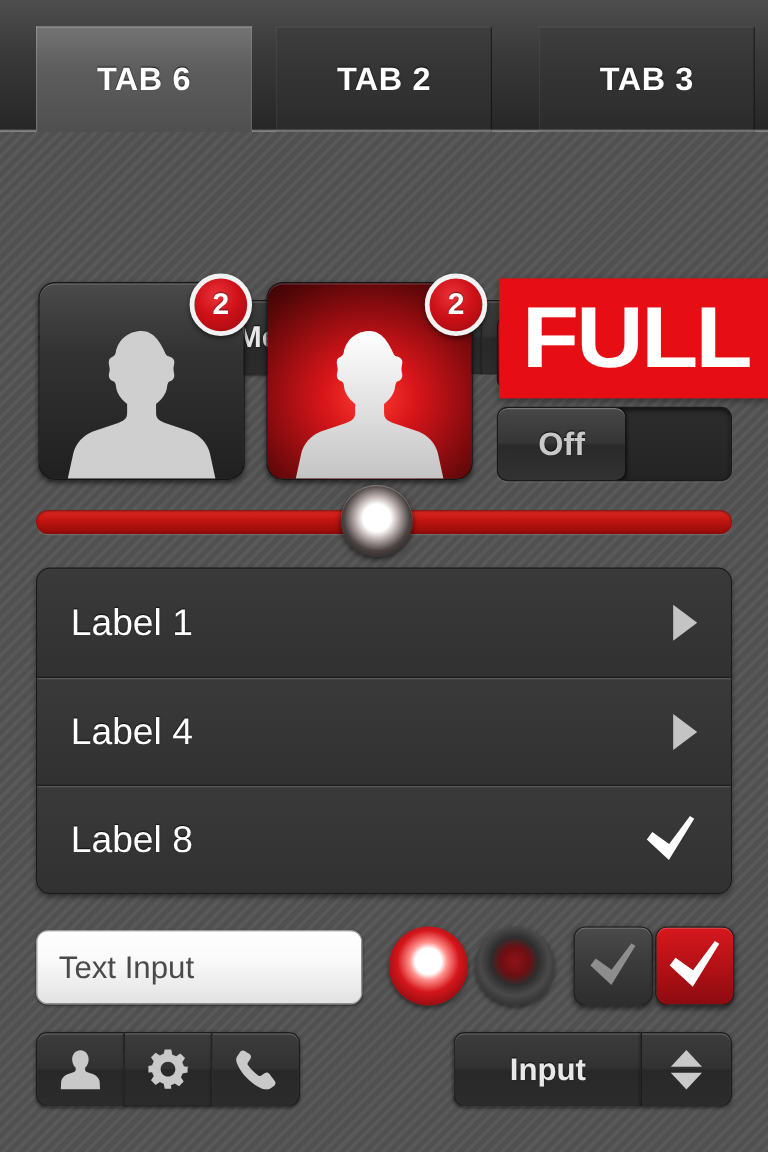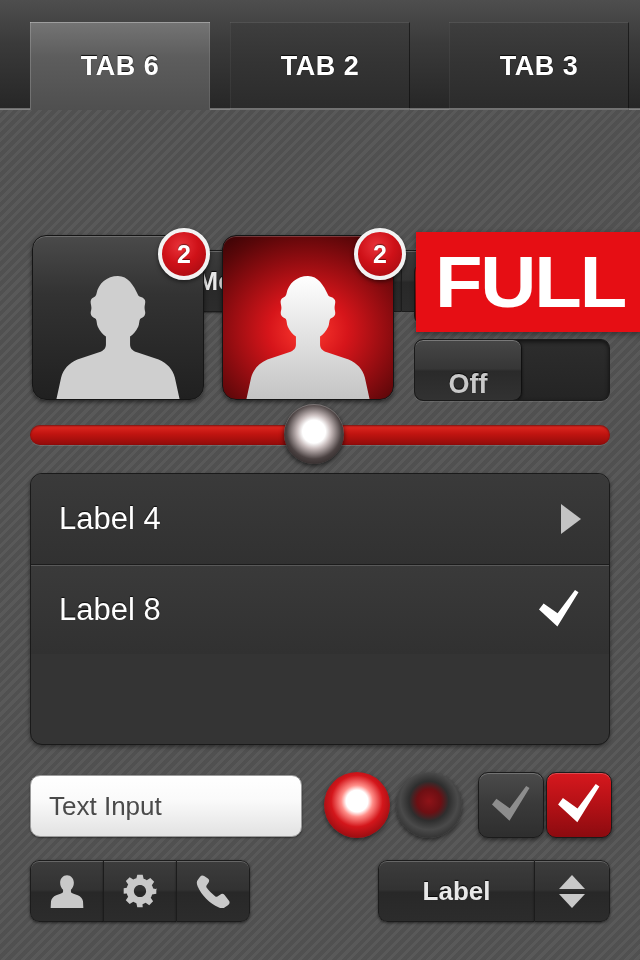--- a/index.html
+++ b/index.html
@@ -234,21 +234,21 @@
                 0 1px 3px rgba(0,0,0,0.6);
     display: flex;
     align-items: center;
     justify-content: center;
     font-size: 27px;
     font-weight: bold;
     color: #f2f2f2;
     text-shadow: 0 -1px 1px rgba(0,0,0,0.9);
   }
   #toggle-on .knob  { right: -1px; text-shadow: 0 0 10px rgba(255,60,50,0.9), 0 -1px 1px rgba(0,0,0,0.9); }
-  #toggle-off .knob { left: -1px; color: #c9c9c9; align-items: flex-end; }
+  #toggle-off .knob { left: -1px; color: #c9c9c9; }
 
   
   #slider {
     position: absolute;
     left: 30px; top: 425px;
     width: 580px; height: 20px;
   }
   #slider-track {
     position: absolute;
     left: 0; top: 0;
@@ -479,20 +479,24 @@
     </div>
   </div>
 
   <div id="slider">
     <div id="slider-track"></div>
     <div id="slider-thumb" style="left: 254.2px;"></div>
   </div>
 
   <div id="list">
     <div class="list-row">
+      <span class="list-label">Label 1</span>
+      <span class="chev"></span>
+    </div>
+    <div class="list-row">
       <span class="list-label">Label 4</span>
       <span class="chev"></span>
     </div>
     <div class="list-row">
       <span class="list-label">Label 8</span>
       <svg class="check-svg" viewBox="0 0 44 40">
         <path fill="#ffffff" d="M41.5 2.2 38 0 20.6 23.3 6.6 13.4 2 19.6l18.4 17z"></path>
       </svg>
     </div>
   </div>
@@ -528,21 +532,21 @@
     </div>
     <div class="btn-dark seg">
       <svg class="bi-svg" viewBox="0 0 100 100">
         <path d="M24 6c-4-3-9-2-12 2L5 18c-4 5-3 12 0 19 5 12 14 25 25 36s24 20 36 25c7 3 14 4 19 0l10-7c4-3 5-8 2-12L84 62c-3-4-8-5-12-2l-9 6c-2 1-4 1-6 0-4-3-9-7-14-12s-9-10-12-14c-1-2-1-4 0-6l6-9c3-4 2-9-2-12L24 6z"></path>
       </svg>
     </div>
   </div>
 
   <div id="toolbar-right" class="bottom-seg">
     <div class="btn-dark seg seg-select">
-      <span>Label</span>
+      <span>Input</span>
     </div>
     <div class="btn-dark seg seg-stepper">
       <span class="stepper">
         <span class="tri-up"></span>
         <span class="tri-down"></span>
       </span>
     </div>
   </div>
 
 </div>

